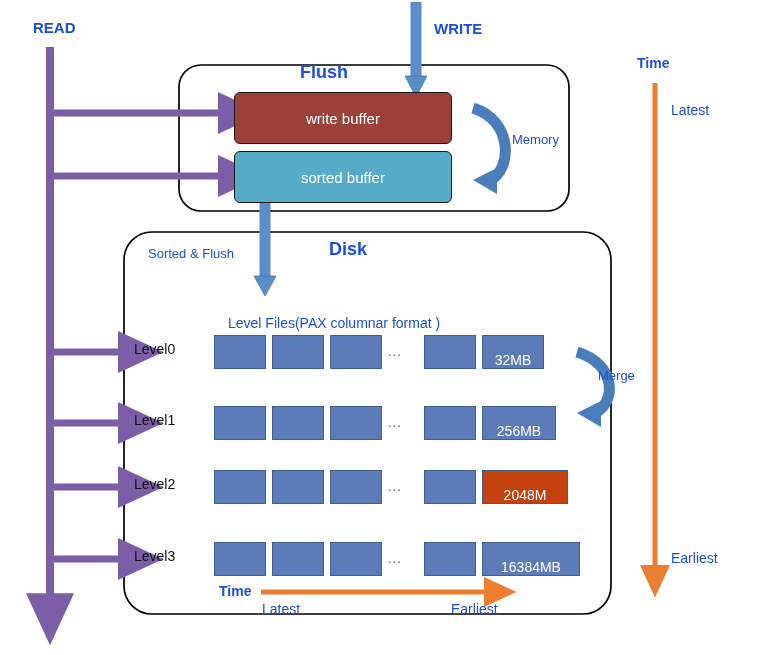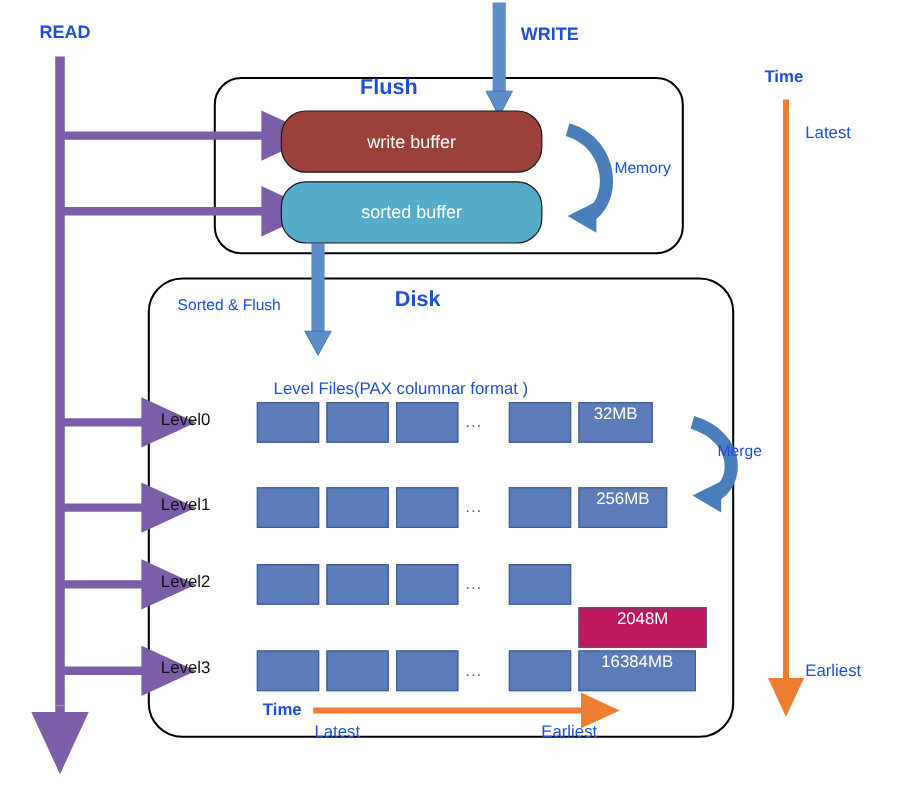--- a/index.html
+++ b/index.html
@@ -24,21 +24,21 @@
   .t-levelfiles{left:228px;top:315px;font-size:14px;}
   .t-time-r {left:637px;top:55px;  font-size:14px;}
   .t-latest-r{left:671px;top:102px;font-size:14px;}
   .t-earliest-r{left:671px;top:550px;font-size:14px;}
   .t-time-b {left:219px;top:583px; font-size:14px;}
   .t-latest-b{left:262px;top:601px;font-size:14px;}
   .t-earliest-b{left:451px;top:601px;font-size:14px;}
 
   
   .buffer{
-    position:absolute;border:1.6px solid #1a1a1a;border-radius:21px;
+    position:absolute;border:1.6px solid #1a1a1a;border-radius:6px;
     color:#ffffff;font-size:15px;
     display:flex;align-items:center;justify-content:center;
     box-sizing:border-box;
   }
   .buf-write {left:234px;top:92px; width:218px;height:52px;background:#9C403A;}
   .buf-sorted{left:234px;top:151px;width:218px;height:52px;background:#56ACC8;}
 
   .redo{
     position:absolute;left:423px;top:245px;width:126px;height:45px;
     border:1.8px solid #111111;border-radius:7px;background:#BC5D58;
@@ -48,21 +48,21 @@
 
   
   .level-row{position:absolute;height:34px;}
   .lvl-name{
     position:absolute;left:0px;top:6px;font-size:14px;color:#111;white-space:nowrap;
   }
   .blk{
     position:absolute;top:0;height:34px;background:#5B7CB8;
     border:1.2px solid #3F5E93;box-sizing:border-box;
     color:#ffffff;font-size:14px;
-    display:flex;align-items:flex-start;justify-content:center;
+    display:flex;align-items:flex-end;justify-content:center;
   }
   .ellip{
     position:absolute;top:9px;font-size:13px;color:#555;letter-spacing:1px;
   }
 </style>
 </head>
 <body>
 
 <div id="stage">
 
@@ -172,21 +172,21 @@
           <span>256MB</span>
         </div>
       </div>
       <div class="level-row" style="left: 0px; top: 470px; width: 757px;">
         <div class="lvl-name" style="left: 134px;">Level2</div>
         <div class="blk" style="left: 214px; width: 52px; background: rgb(91, 124, 184);"></div>
         <div class="blk" style="left: 272px; width: 52px; background: rgb(91, 124, 184);"></div>
         <div class="blk" style="left: 330px; width: 52px; background: rgb(91, 124, 184);"></div>
         <div class="blk" style="left: 424px; width: 52px; background: rgb(91, 124, 184);"></div>
         <div class="ellip" style="left: 388px;">...</div>
-        <div class="blk" style="left: 482px; width: 107px; background: #be185d; margin-top: 36px;">
+        <div class="blk" style="left: 482px; width: 86px; background: #c2410c;">
           <span>2048M</span>
         </div>
       </div>
       <div class="level-row" style="left: 0px; top: 542px; width: 757px;">
         <div class="lvl-name" style="left: 134px;">Level3</div>
         <div class="blk" style="left: 214px; width: 52px; background: rgb(91, 124, 184);"></div>
         <div class="blk" style="left: 272px; width: 52px; background: rgb(91, 124, 184);"></div>
         <div class="blk" style="left: 330px; width: 52px; background: rgb(91, 124, 184);"></div>
         <div class="blk" style="left: 424px; width: 52px; background: rgb(91, 124, 184);"></div>
         <div class="ellip" style="left: 388px;">...</div>

